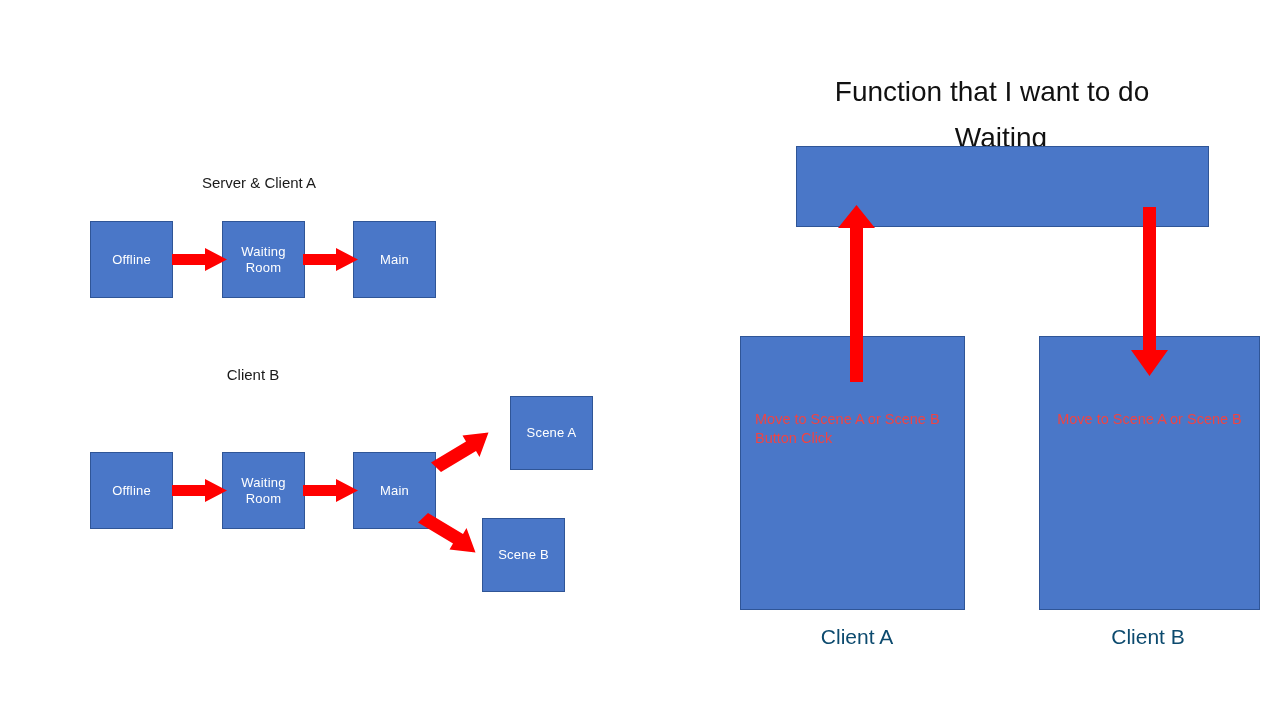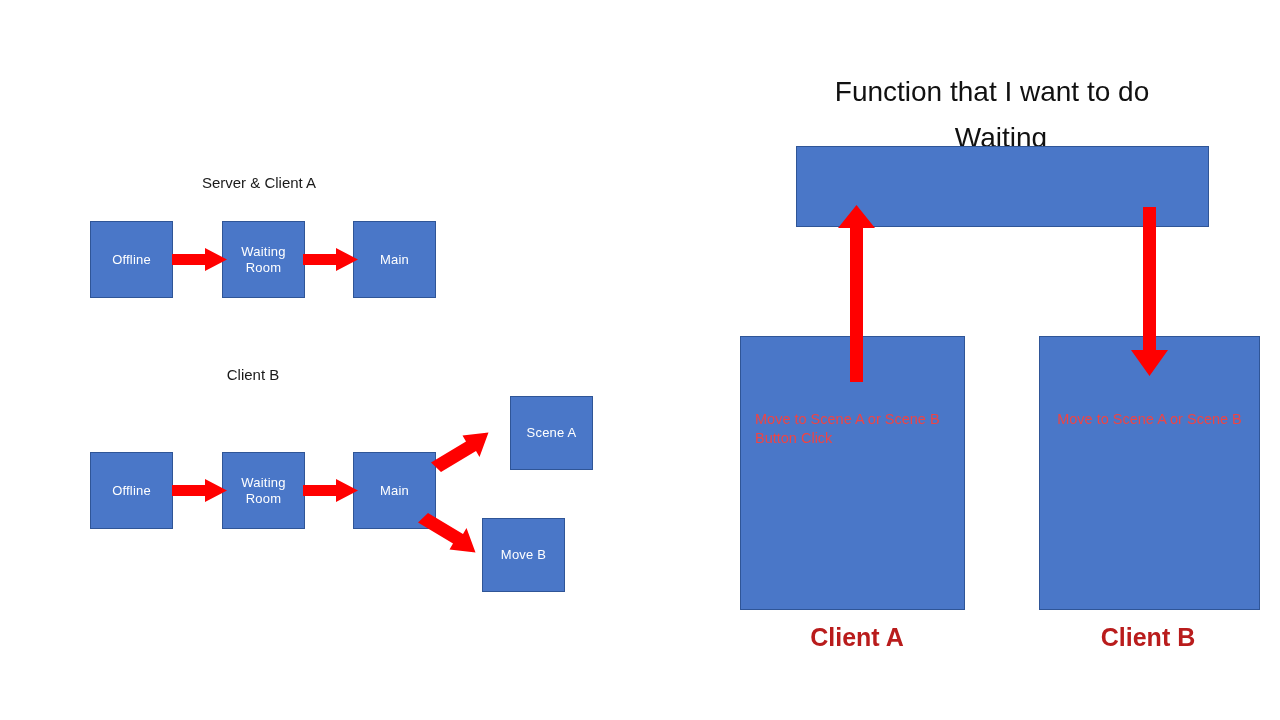--- a/index.html
+++ b/index.html
@@ -64,25 +64,24 @@
   }
   .subtitle {
     position: absolute;
     color: #1a1a1a;
     font-size: 15px;
     line-height: 18px;
     white-space: nowrap;
   }
   .caption {
     position: absolute;
-    color: #b91c1c;
-    font-size: 25px;
+    color: #0c4a6e;
+    font-size: 21px;
     line-height: 28px;
     white-space: nowrap;
-    font-weight: bold;
   }
   .ctr { transform: translateX(-50%); text-align: center; }
 
   
   #arrows {
     position: absolute;
     left: 0; top: 0;
     width: 1280px;
     height: 720px;
     pointer-events: none;
@@ -122,21 +121,21 @@
 
   <div class="box" style="left:353px; top:452px; width:83px; height:77px;">
     <span class="box-label">Main</span>
   </div>
 
   <div class="box" style="left:485px; top:396px; width:83px; height:74px;margin-left:25px;">
     <span class="box-label">Scene A</span>
   </div>
 
   <div class="box" style="left:482px; top:518px; width:83px; height:74px;">
-    <span class="box-label">Move B</span>
+    <span class="box-label">Scene B</span>
   </div>
 
   <div class="title ctr" style="left:992px; top:60px;">Function that I want to do</div>
 
   <div class="title ctr" style="left:1001px; top:106px;">Waiting</div>
 
   <div class="panel-box" style="left:796px; top:146px; width:413px; height:81px;"></div>
 
   <div class="panel-box" style="left:740px; top:336px; width:225px; height:274px;"></div>
   <div class="panel-text" style="left:755px; top:410px; width:205px; text-align:left;">Move to Scene A or Scene B

